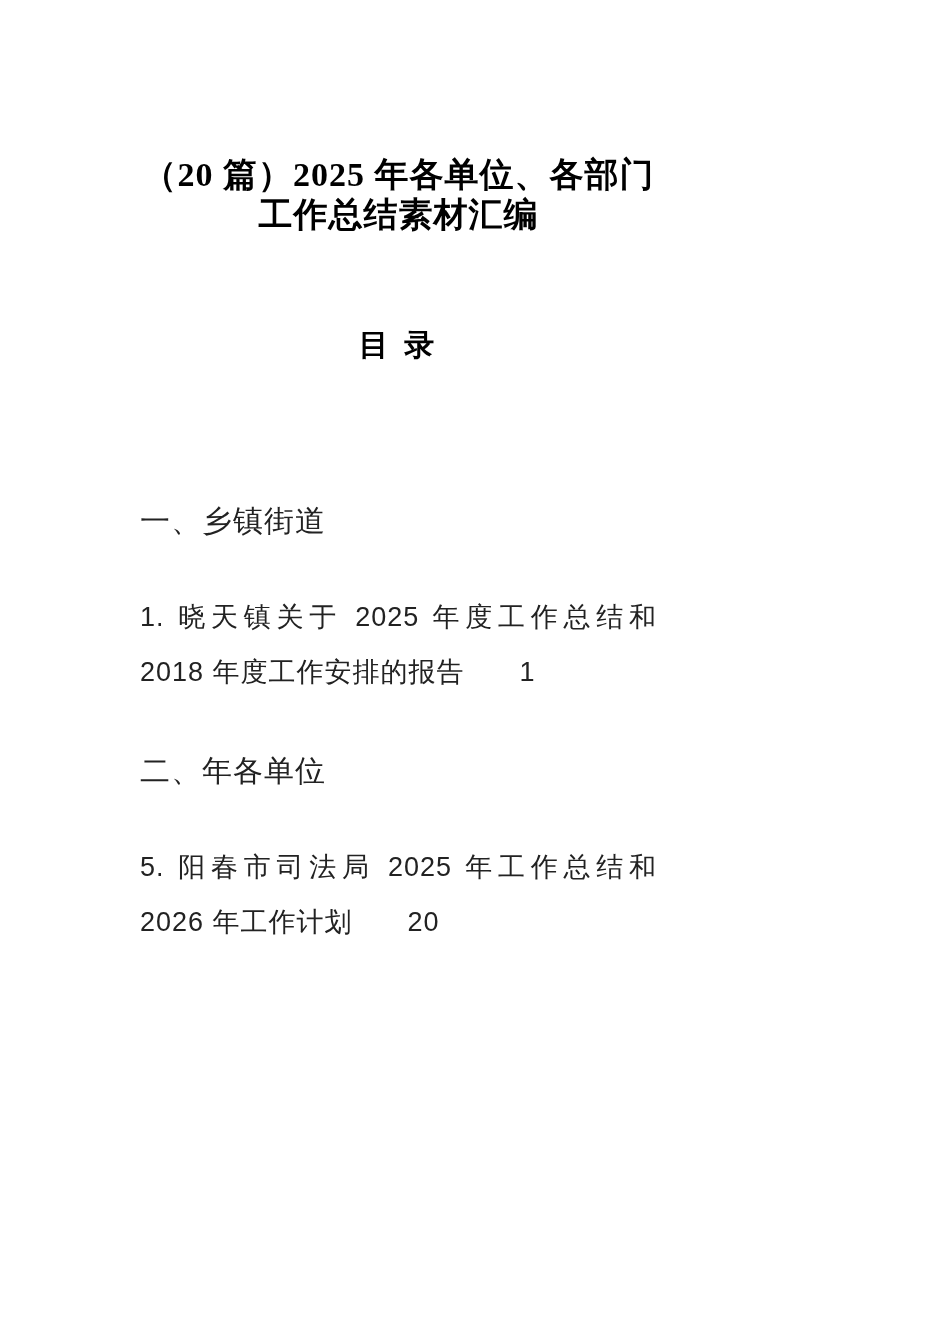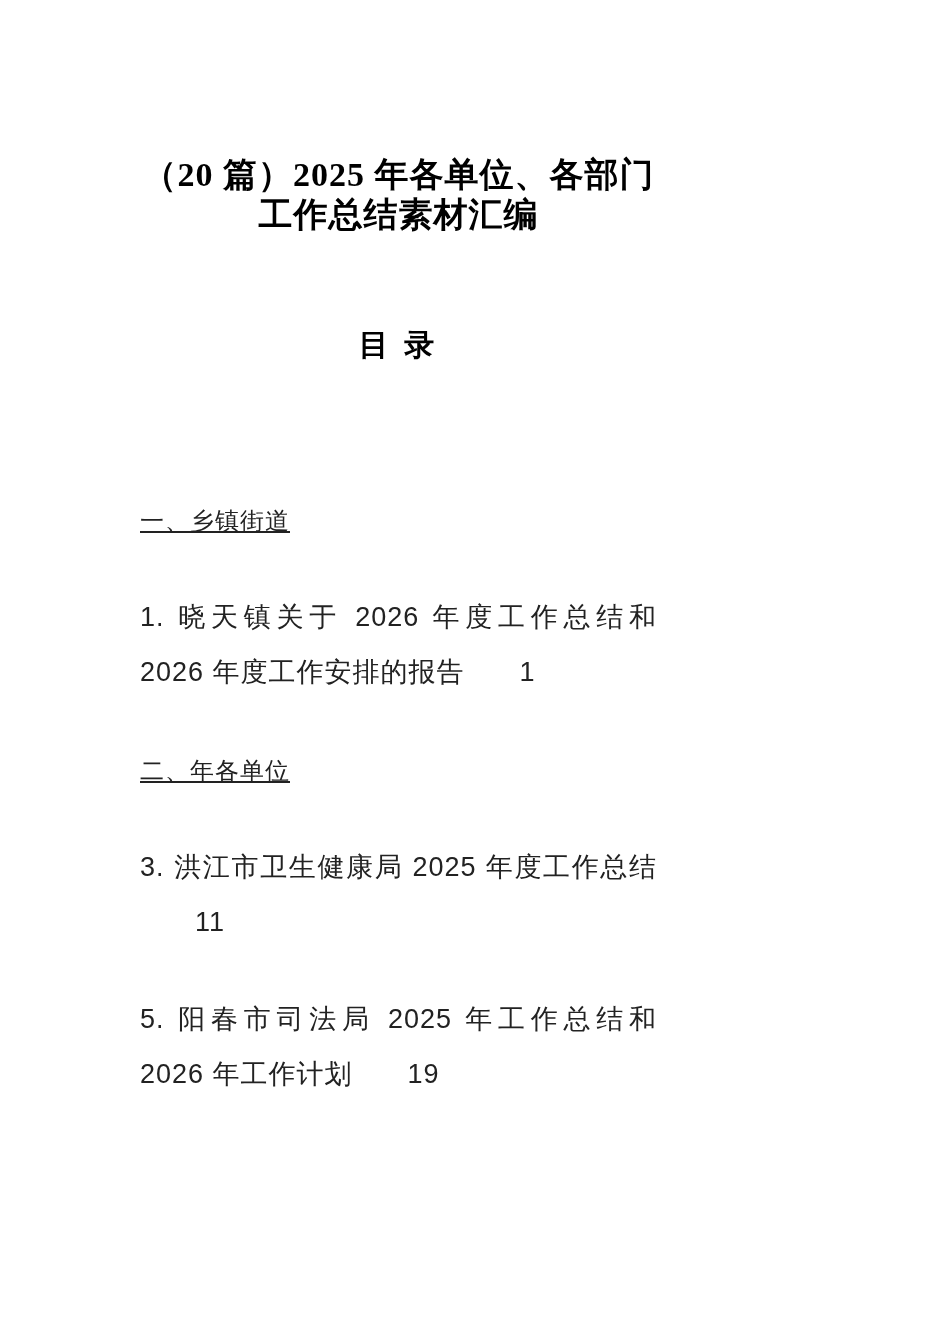--- a/index.html
+++ b/index.html
@@ -40,25 +40,24 @@
     font-size: 30px;
     line-height: 36px;
     font-weight: 700;
     text-align: center;
     letter-spacing: 4px;
     color: var(--title-color);
     font-family: "Liberation Serif", "DejaVu Serif", serif;
   }
   .section-heading {
     margin: 43px 0 0 0;
-    font-size: 24px;
+    font-size: 30px;
     line-height: 55px;
     font-weight: 400;
     letter-spacing: 1px;
-    text-decoration: underline;
   }
   .section-heading.first {
     margin-top: 130px;
   }
   .toc-item {
     margin: 42px 0 0 0;
     font-size: 27px;
     line-height: 55px;
     text-align: justify;
     letter-spacing: 1px;
@@ -78,29 +77,26 @@
 <div class="page">
   <div class="doc">
 
     <h1 class="doc-title">（20 篇）2025 年各单位、各部门工作总结素材汇编</h1>
 
     <h2 class="toc-heading">目  录</h2>
 
     <p class="section-heading first">一、乡镇街道</p>
 
     <p class="toc-item">
-      <span class="item-label">1.</span><span class="item-text">晓天镇关于 2026 年度工作总结和 2026 年度工作安排的报告</span><span class="tab-gap"></span><span class="item-page">1</span>
+      <span class="item-label">1.</span><span class="item-text">晓天镇关于 2025 年度工作总结和 2018 年度工作安排的报告</span><span class="tab-gap"></span><span class="item-page">1</span>
     </p>
 
 
     <p class="section-heading">二、年各单位</p>
 
-    <p class="toc-item">
-      <span class="item-label">3.</span><span class="item-text">洪江市卫生健康局 2025 年度工作总结</span><span class="tab-gap"></span><span class="item-page">11</span>
-    </p>
 
 
     <p class="toc-item">
-      <span class="item-label">5.</span><span class="item-text">阳春市司法局 2025 年工作总结和 2026 年工作计划</span><span class="tab-gap"></span><span class="item-page">19</span>
+      <span class="item-label">5.</span><span class="item-text">阳春市司法局 2025 年工作总结和 2026 年工作计划</span><span class="tab-gap"></span><span class="item-page">20</span>
     </p>
 
   </div>
 </div>
 
 </body></html>

